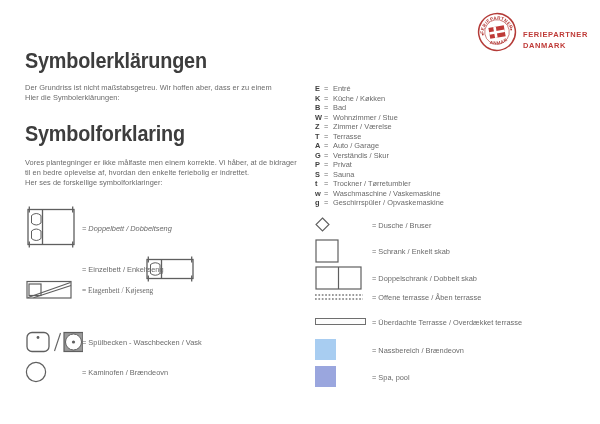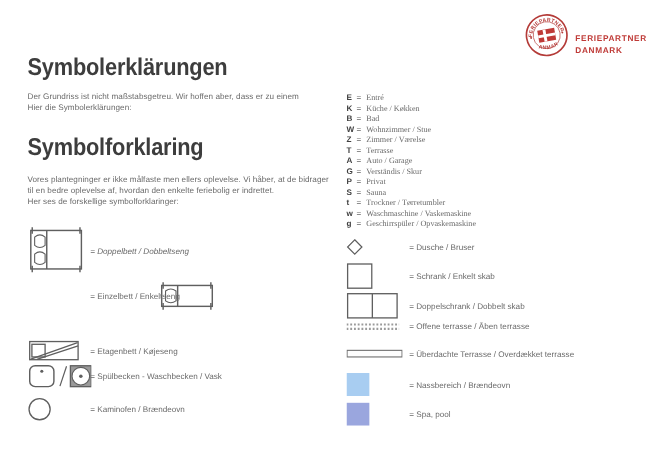--- a/index.html
+++ b/index.html
@@ -21,21 +21,21 @@
   }
   .feat-row { left:315px; }
   .sym-row .lbl {
     position:absolute; left:57px; top:50%; transform:translateY(-50%);
     font-size:7.4px; color:#6a6a6a; white-space:nowrap;
   }
   .codes { position:absolute; left:315px; top:84px; }
   .code-row { display:flex; align-items:center; height:9.5px; font-size:7.4px; }
   .code-row .c { width:9px; font-weight:700; color:#3f3f3f; }
   .code-row .eq { width:9px; color:#6a6a6a; }
-  .code-row .desc { color:#6a6a6a; white-space:nowrap;font-family:Liberation Serif, serif; }
+  .code-row .desc { color:#6a6a6a; white-space:nowrap; }
   .logo { position:absolute; left:477px; top:12px; display:flex; }
   .wordmark {
     margin-left:6px; margin-top:18px; color:#bf3a37; font-weight:700;
     font-size:7.5px; line-height:10.5px; letter-spacing:0.6px; white-space:nowrap;
   }
   .icon { display:inline-block; line-height:0; }
   svg { display:block; }
 </style>
 </head>
 <body>
@@ -73,21 +73,21 @@
   </div>
 
   <div class="h-title" style="top:48px;">Symbolerklärungen</div>
   <div class="body-par" style="top:83px;">
     <div>Der Grundriss ist nicht maßstabsgetreu. Wir hoffen aber, dass er zu einem</div>
     <div>Hier die Symbolerklärungen:</div>
   </div>
 
   <div class="h-title" style="top:121px;">Symbolforklaring</div>
   <div class="body-par" style="top:158px;">
-    <div>Vores plantegninger er ikke målfaste men ellers oplevelse. Vi håber, at de bidrager</div>
+    <div>Vores plantegninger er ikke målfaste men einem korrekte. Vi håber, at de bidrager</div>
     <div>til en bedre oplevelse af, hvordan den enkelte feriebolig er indrettet.</div>
     <div>Her ses de forskellige symbolforklaringer:</div>
   </div>
 
   <div class="codes">
       <div class="code-row">
         <span class="c">E</span>
         <span class="eq">=</span>
         <span class="desc">Entré</span>
       </div>
@@ -182,21 +182,21 @@
               <line x1="4.3" y1="1.5" x2="4.3" y2="7.5"></line>
               <line x1="47.7" y1="1.5" x2="47.7" y2="7.5"></line>
               <line x1="4.3" y1="20.5" x2="4.3" y2="26.5"></line>
               <line x1="47.7" y1="20.5" x2="47.7" y2="26.5"></line>
             </g>
             <path d="M6.5,9.5 q4.75,-3.5 9.5,0 v9 q-4.75,3.5 -9.5,0 z" stroke="#5f5f5f" fill="none" stroke-width="1"></path>
           </svg>
         </span>
         <span class="lbl">= Einzelbett / Enkeltseng</span>
       </div>
-      <div class="sym-row" style="top: 306px;">
+      <div class="sym-row" style="top: 277px; font-family: Liberation Serif, serif;">
         <span class="icon">
           <svg width="48" height="25" viewBox="0 0 48 25">
             <g stroke="#5f5f5f" fill="none" stroke-width="1.2">
               <rect x="2" y="4.5" width="44" height="16.5"></rect>
               <rect x="4" y="7" width="12" height="11.5"></rect>
               <line x1="3" y1="20.5" x2="45.5" y2="5.5"></line>
               <line x1="8.5" y1="20.8" x2="46" y2="8.5"></line>
             </g>
           </svg>
         </span>

